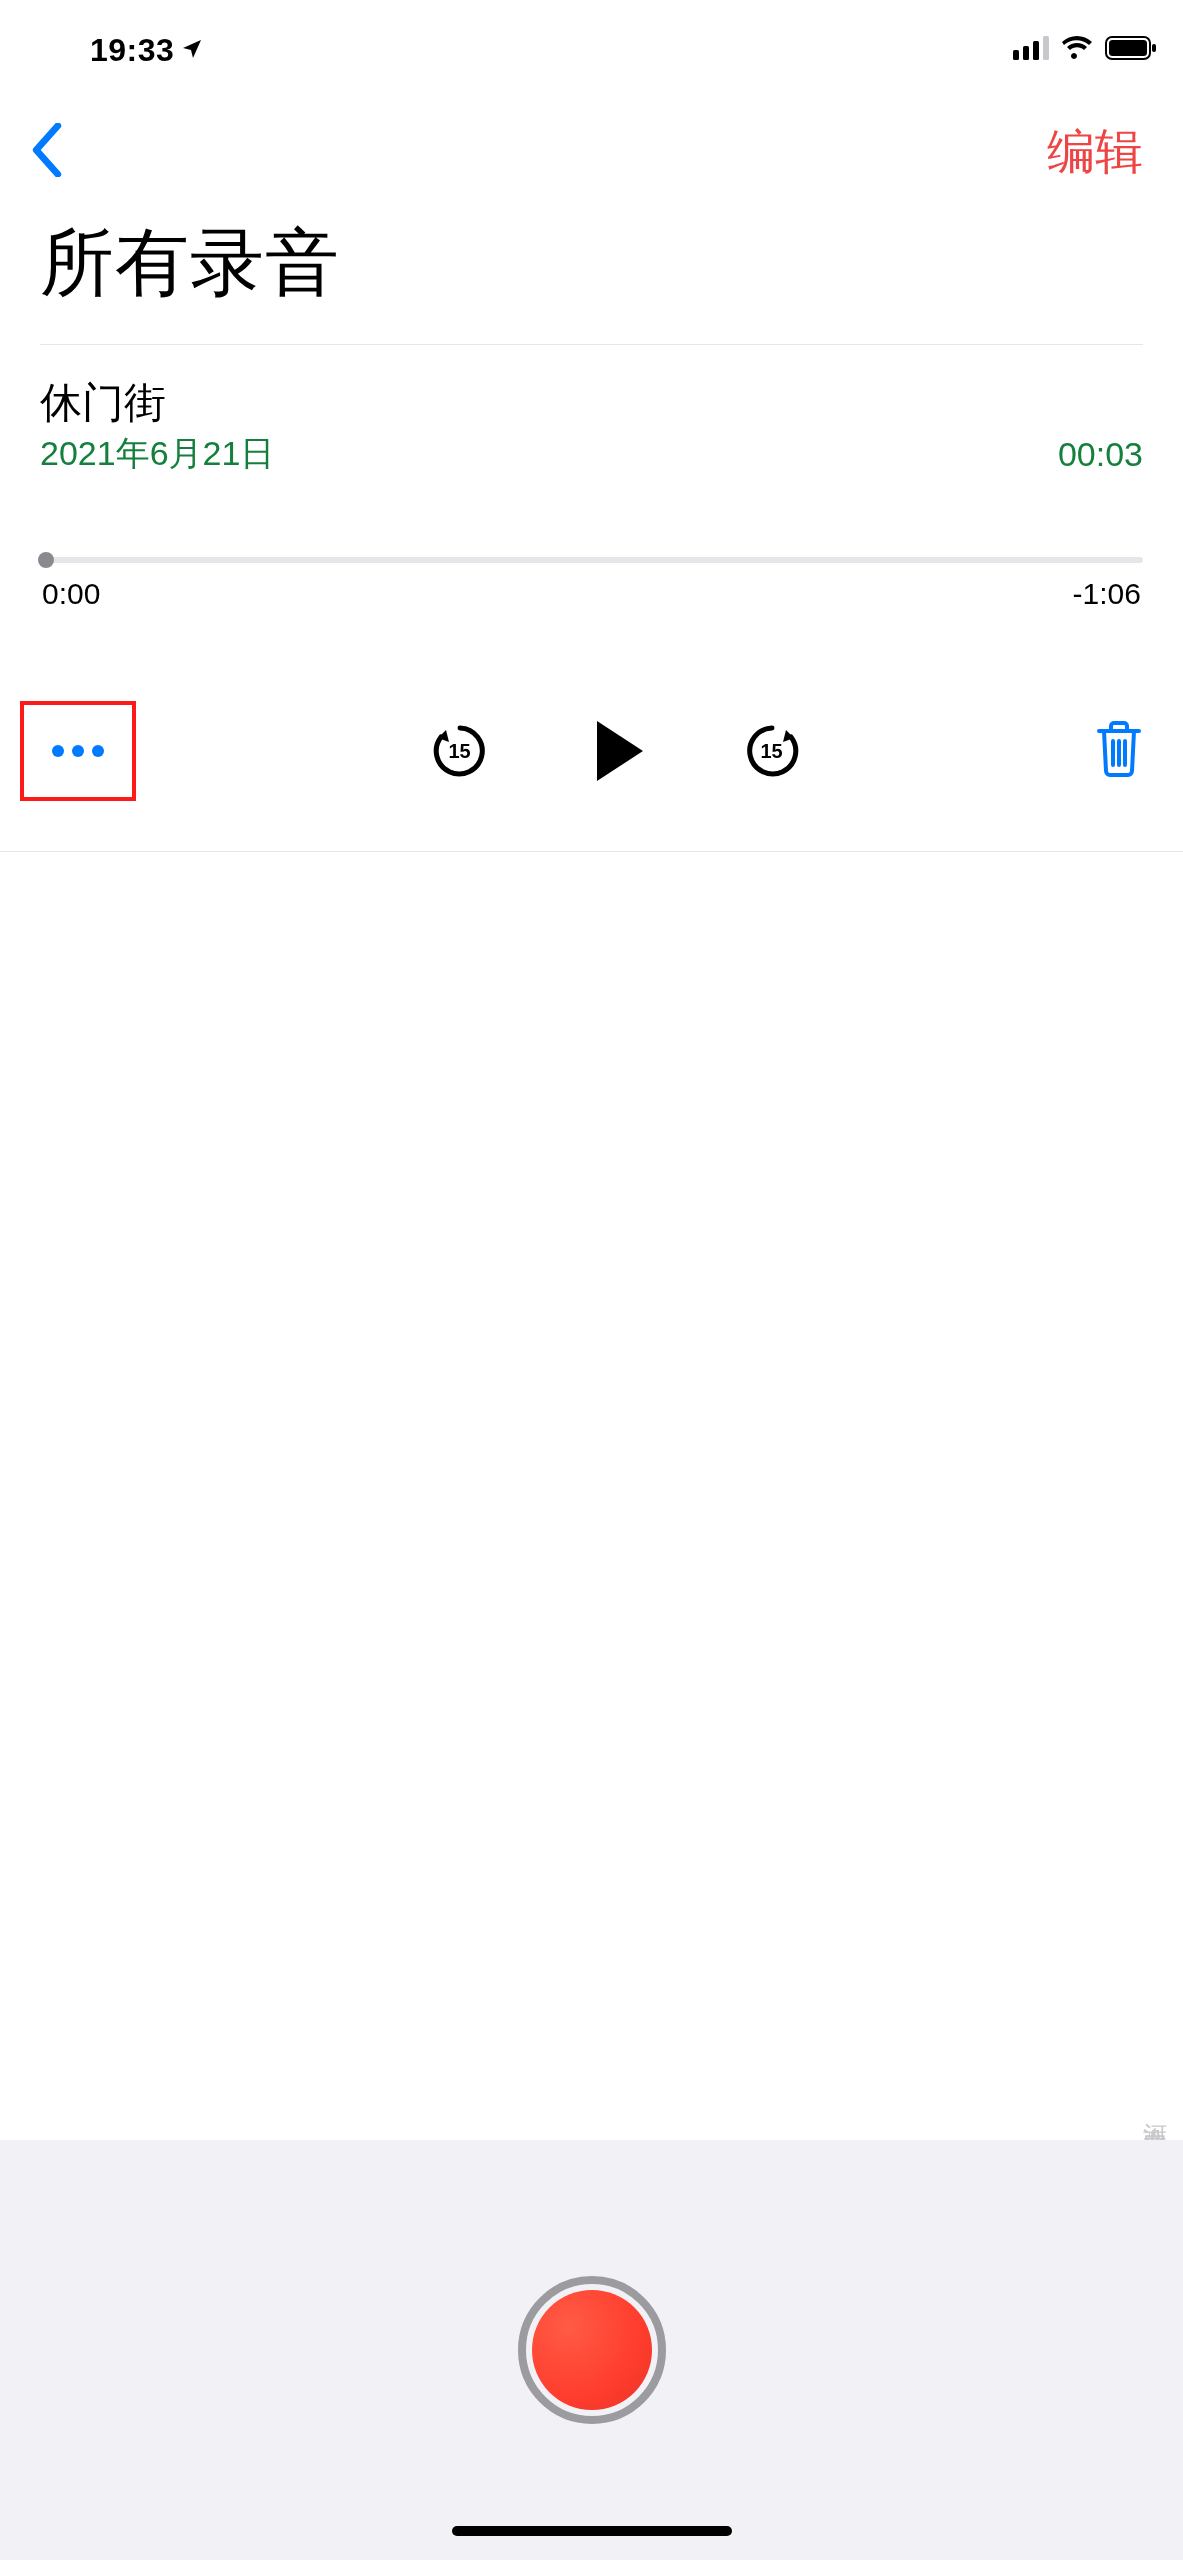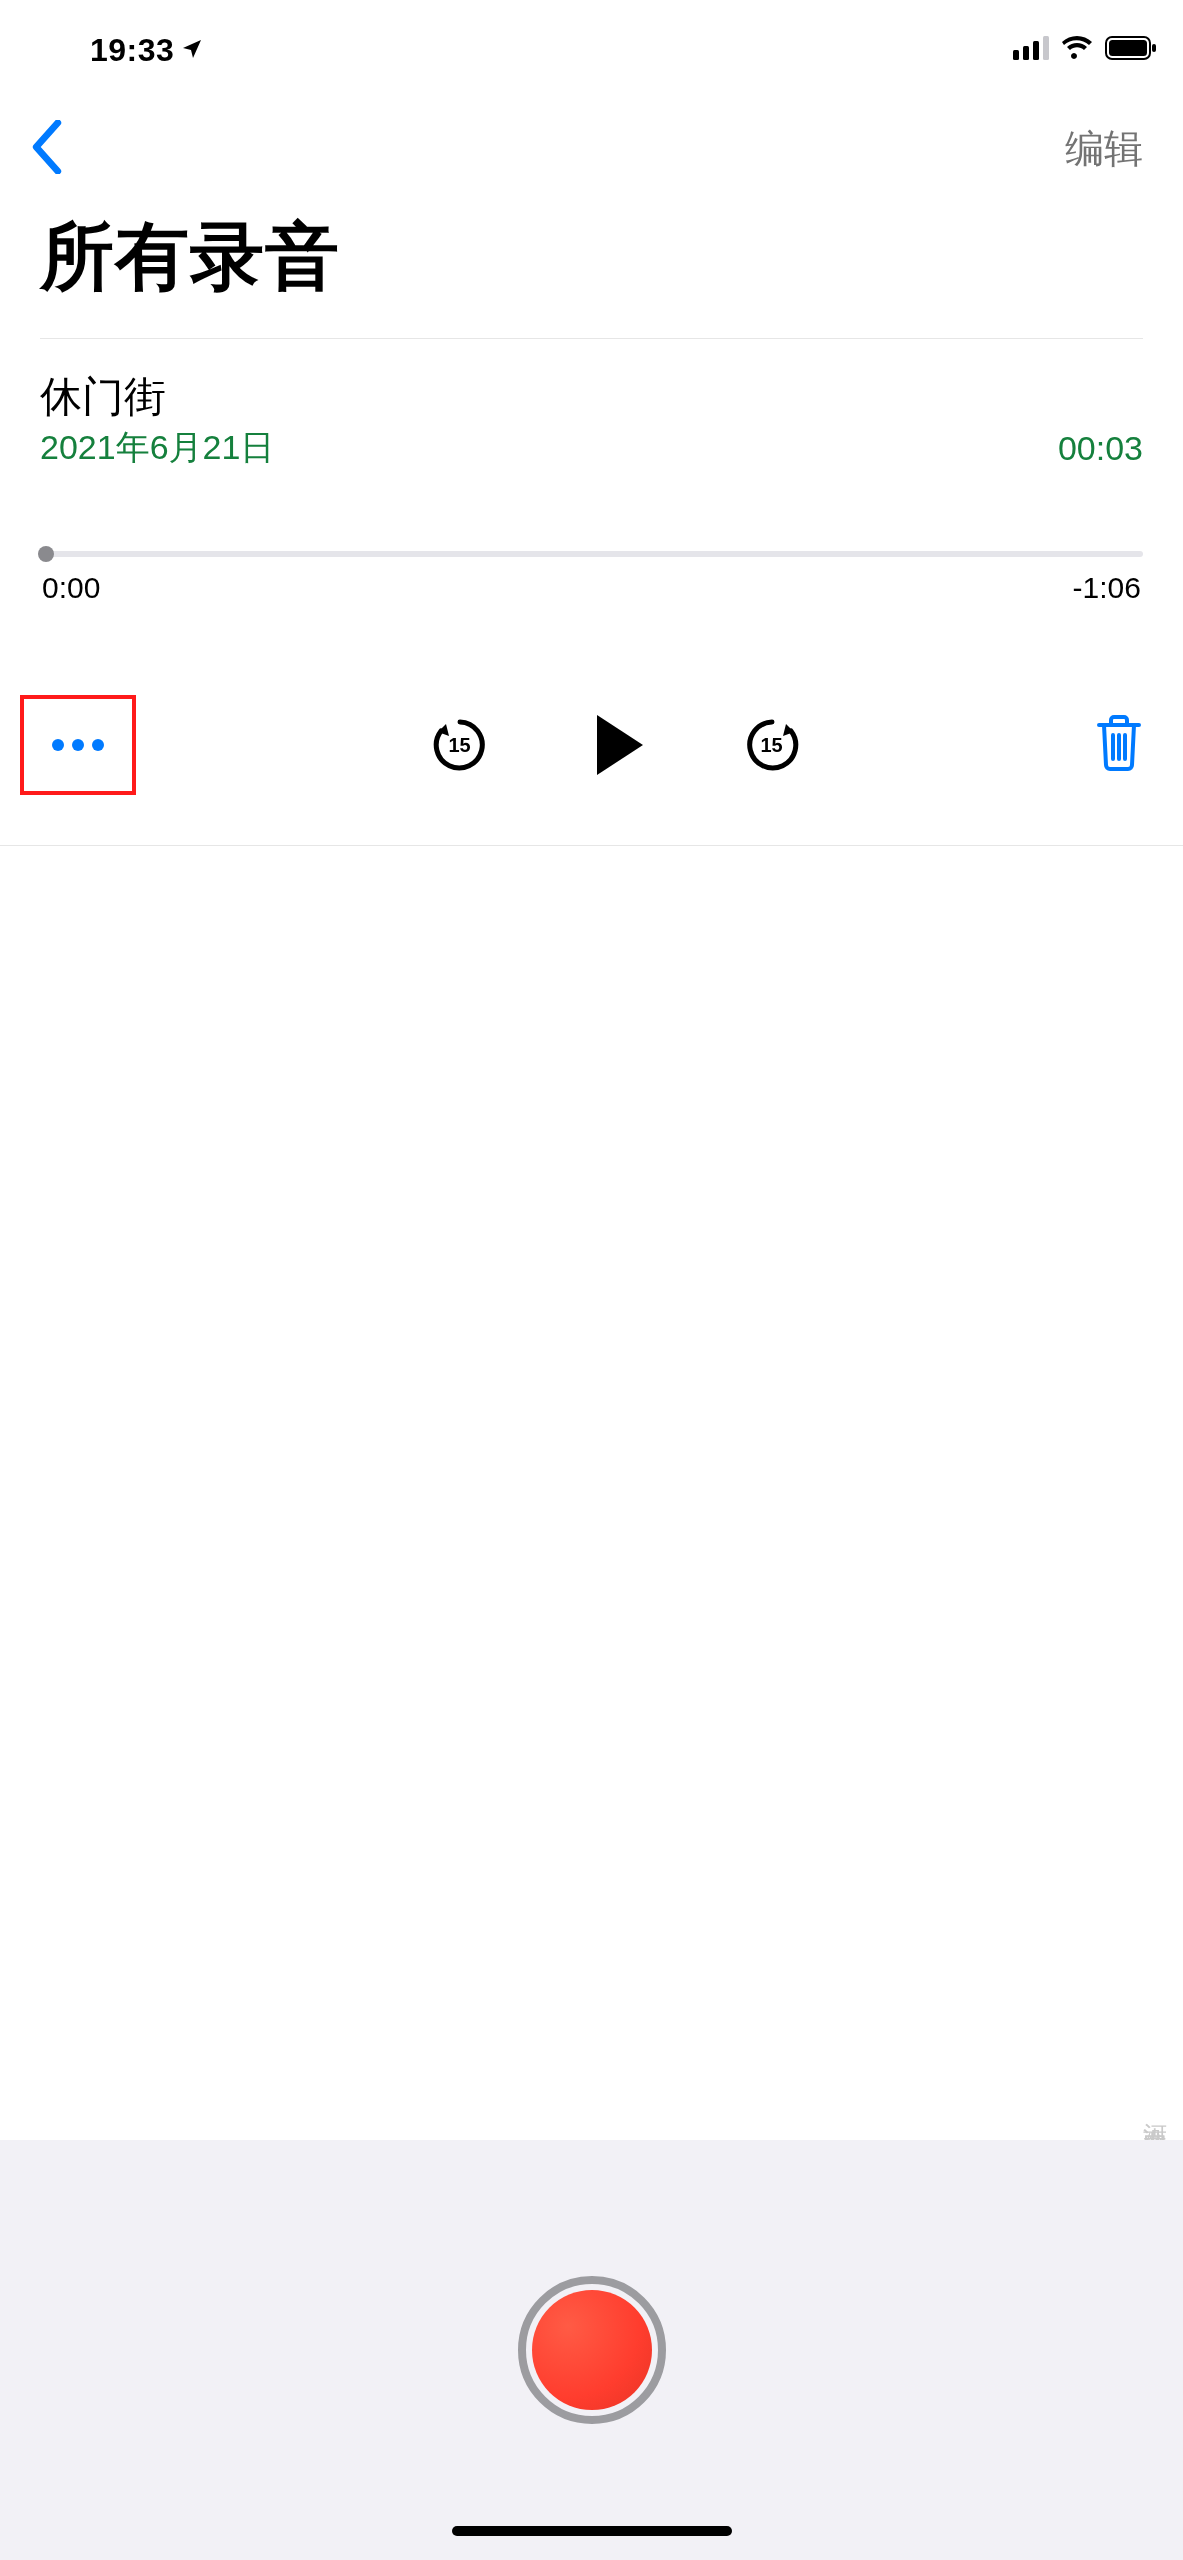--- a/index.html
+++ b/index.html
@@ -23,26 +23,26 @@
     .status-time { font-size: 32px; font-weight: 600; letter-spacing: 0.5px; display:flex; align-items:center; gap:6px;}
     .status-right { display: flex; align-items: center; gap: 12px; }
 
     
     .nav-bar {
       display: flex;
       justify-content: space-between;
       align-items: center;
       padding: 30px 40px 20px 30px;
     }
-    .nav-edit { color: #737373; font-size: 39px; }
+    .nav-edit { color: #ef4444; font-size: 48px; }
 
     
     .page-title {
       font-size: 74px;
-      font-weight: 700;
+      font-weight: 400;
       padding: 10px 40px 30px 40px;
       letter-spacing: 1px;
     }
     .divider-top { height: 1px; background:#e6e6e6; margin: 0 40px;}
 
     
     .recording {
       padding: 30px 40px 0 40px;
     }
     .recording-title { font-size: 42px; font-weight: 400; color:#000; margin-bottom: 0;}

